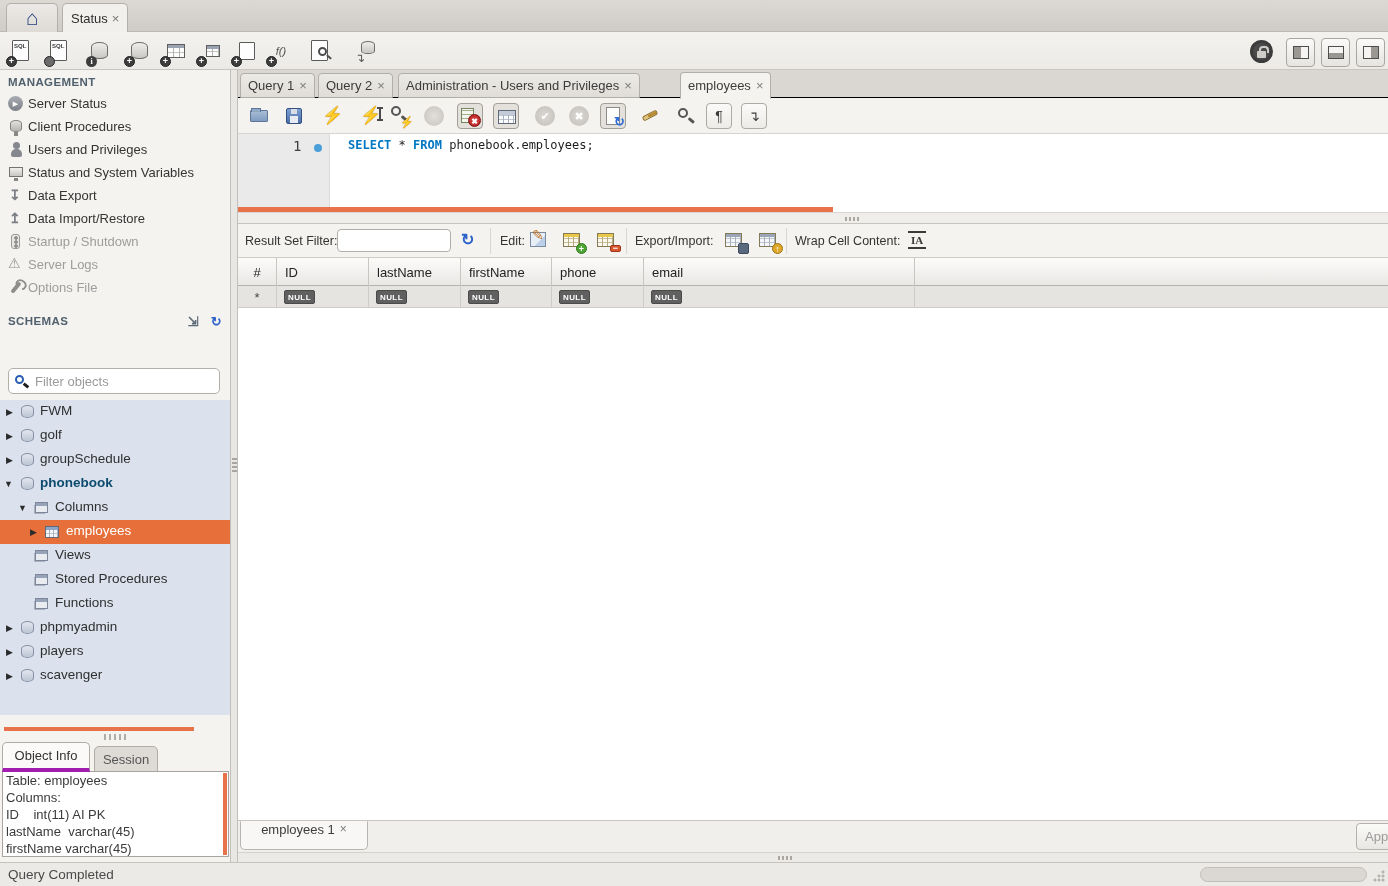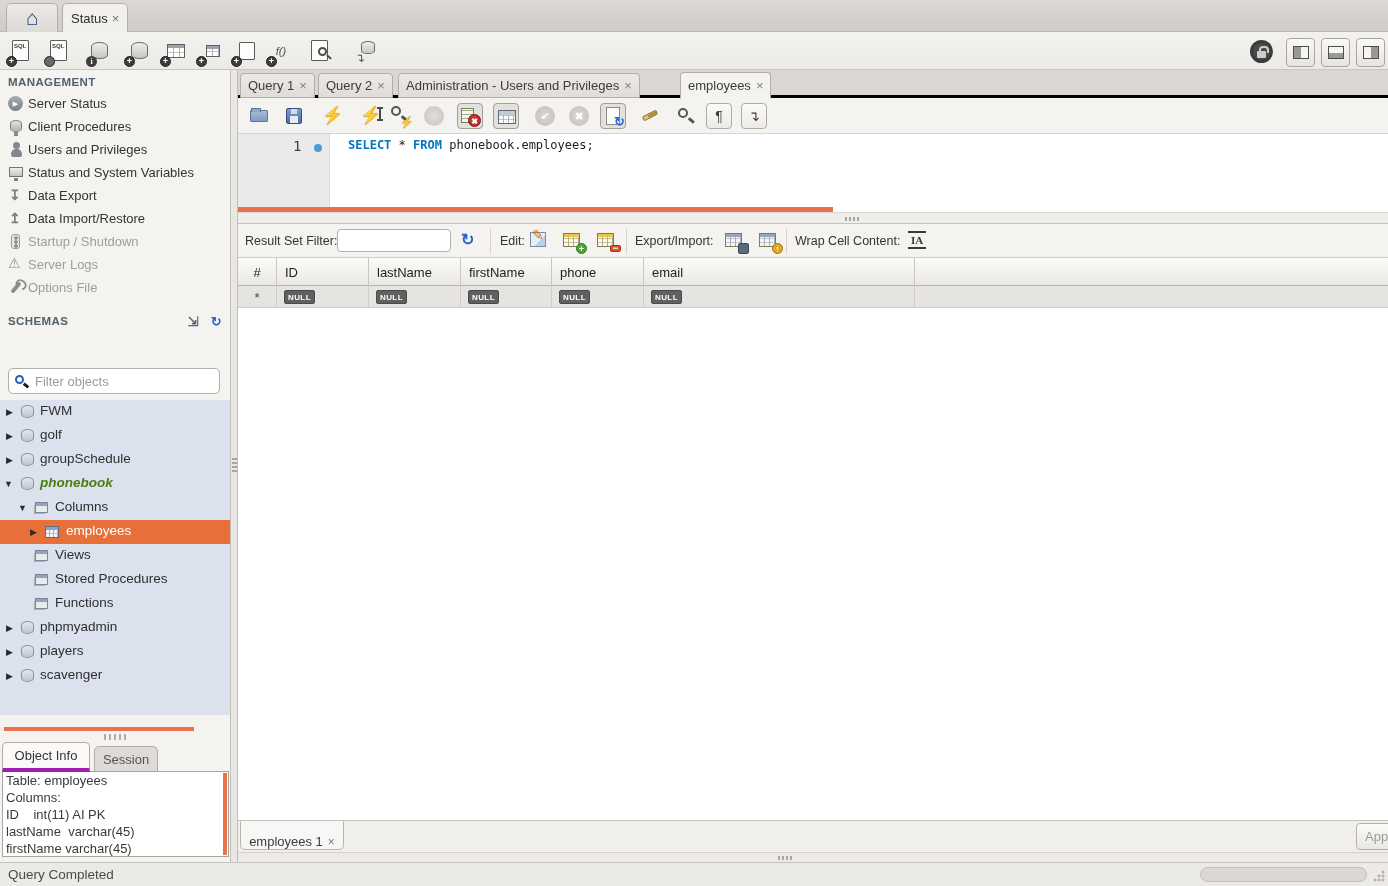--- a/index.html
+++ b/index.html
@@ -73,21 +73,21 @@
   .filter-box .mag::after { content:""; position:absolute; left:6px; top:7px; width:6px; height:3px; background:#1d1d1d; transform:rotate(40deg); }
   .filter-box input { position:absolute; left:26px; top:2px; width:180px; height:20px; border:none; outline:none; font-size:13px; color:#444; background:rgba(0,0,0,0); font-family:"Liberation Sans",sans-serif; }
   .filter-box input::placeholder { color:#9b9b9b; }
 
   .tree { position:absolute; left:0; top:330px; width:230px; height:315px; background:#dbe2ee; }
   .trow { position:relative; height:24px; display:flex; align-items:center; font-size:13.5px; color:#2f2f2f; }
   .trow .arrow { position:absolute; font-size:9px; color:#2b2b2b; top:7px; }
   .trow .lbl { position:absolute; top:3px; }
   .trow.sel { background:#e7703a; }
   .trow.sel .lbl { color:#fff; }
-  .trow.bold .lbl { font-weight:bold; color:#4d7c0f;font-style:italic; }
+  .trow.bold .lbl { font-weight:bold; color:#0c4a6e; }
   .db-ic { position:absolute; width:13px; height:13px; top:5px; background:linear-gradient(#e4e8ef,#bcc5d4); border:1px solid #8791a3; border-radius:50%/30%; }
   .schfold { position:absolute; width:13px; height:11px; top:6px; border:1px solid #7e8799; background:linear-gradient(#97a3b8 0 3px, #e8ebf0 3px); box-shadow:-2px 2px 0 -1px #aab2c0; }
   .tbl-ic { position:absolute; width:14px; height:12px; top:6px; border:1px solid #5f6a7d; background:
      linear-gradient(#8fa3c6 0 3px, rgba(0,0,0,0) 3px),
      repeating-linear-gradient(90deg, rgba(0,0,0,0) 0 3px, #aab2bf 3px 4px),
      repeating-linear-gradient(0deg, rgba(0,0,0,0) 0 3px, #c3c9d2 3px 4px), #f2f4f7; }
 
   .side-orange { position:absolute; left:4px; top:657px; width:190px; height:4px; background:#e8724a; }
   .side-grip { position:absolute; left:104px; top:664px; width:22px; height:6px; background:repeating-linear-gradient(90deg,#b0ada8 0 2px, rgba(0,0,0,0) 2px 5px); }
   .oi-tabs { position:absolute; left:2px; top:672px; height:30px; }
@@ -98,21 +98,21 @@
   .oi-line { font-size:13px; color:#3a3a3a; line-height:17px; padding-left:3px; white-space:pre; }
   .oi-scroll { position:absolute; right:1px; top:1px; width:4px; height:82px; background:#e8724a; }
 
   
   .v-split { position:absolute; left:230px; top:70px; width:8px; height:792px; background:#e9e7e3; border-left:1px solid #c2bfba; border-right:1px solid #c2bfba; }
   .v-grip { position:absolute; left:1px; top:388px; width:5px; height:14px; background:repeating-linear-gradient(#a8a5a0 0 2px, rgba(0,0,0,0) 2px 4px); }
 
   
   .main { position:absolute; left:238px; top:70px; width:1150px; height:792px; background:#fff; }
 
-  .qtabs { position:absolute; left:0; top:0; width:1150px; height:28px; background:#dad7d2; border-bottom:3px solid #000000; }
+  .qtabs { position:absolute; left:0; top:0; width:1150px; height:28px; background:#dad7d2; border-bottom:1px solid #000000; }
   .qtab { position:absolute; top:3px; height:25px; background:linear-gradient(#eceae6,#e0ddd8); border:1px solid #b2afaa; border-radius:4px 4px 0 0; display:flex; align-items:center; padding:0 7px; font-size:13px; color:#3c3c3c; }
   .qtab .close { color:#7d7d7d; font-size:13px; margin-left:5px; }
   .qtab.active { top:2px; height:27px; background:#f5f3f0; border-bottom:1px solid #f5f3f0; z-index:2; }
 
   .etb { position:absolute; left:0; top:28px; width:1150px; height:36px; background:#f5f3f0; border-bottom:1px solid #d7d4cf; }
   .etb-ic { position:absolute; top:5px; width:26px; height:26px; }
   .etb-ic.pressed { border:1px solid #a29f99; background:#e4e1dc; border-radius:4px; }
   .etb-ic.boxbtn { border:1px solid #aeaba5; background:linear-gradient(#fbfaf9,#ecebe7); border-radius:4px; }
   .folder-blue { position:absolute; left:4px; top:7px; width:18px; height:12px; background:linear-gradient(#a9bdd6,#7f9cc0); border:1px solid #5d7697; border-radius:1px; }
   .folder-blue::before { content:""; position:absolute; left:0; top:-3px; width:8px; height:3px; background:#8fa8c4; border:1px solid #5d7697; border-bottom:none; }
@@ -171,21 +171,21 @@
   .wrapcell { position:absolute; left:2px; top:1px; width:18px; height:18px; border-top:2px solid #3a3a3a; border-bottom:2px solid #3a3a3a; font-size:11px; font-weight:bold; color:#3a3a3a; text-align:center; line-height:14px; font-family:"Liberation Serif",serif; }
 
   .grid-hdr { position:absolute; left:0; top:188px; width:1150px; height:28px; background:linear-gradient(#fbfbfa,#eae8e5); border-bottom:1px solid #b5b2ad; display:flex; }
   .gh-cell { height:28px; border-right:1px solid #c9c6c1; font-size:13px; color:#222; display:flex; align-items:center; padding-left:8px; }
   .gh-cell.center { justify-content:center; padding-left:0; }
   .grid-row { position:absolute; left:0; top:216px; width:1150px; height:22px; background:#e6e4e1; border-bottom:1px solid #cfccc7; display:flex; }
   .gr-cell { height:22px; border-right:1px solid #cfccc7; display:flex; align-items:center; padding-left:7px; font-size:13px; color:#444; }
   .null-badge { background:#606060; color:#fff; font-size:8px; font-weight:bold; padding:1.5px 3px; border-radius:2px; letter-spacing:0.4px; border:1px solid #4a4a4a; }
 
   .rs-bottom { position:absolute; left:0; top:750px; width:1150px; height:32px; background:#f1efec; border-top:1px solid #c8c5c0; }
-  .rs-tab { position:absolute; left:2px; top:0px; width:104px; height:29px; background:#f8f7f5; border:1px solid #b8b5b0; border-top:1px solid #f8f7f5; border-radius:0 0 5px 5px; display:flex; align-items:flex-end; justify-content:center; font-size:13px; color:#3c3c3c; }
+  .rs-tab { position:absolute; left:2px; top:0px; width:128px; height:29px; background:#f8f7f5; border:1px solid #b8b5b0; border-top:1px solid #f8f7f5; border-radius:0 0 5px 5px; display:flex; align-items:flex-start; justify-content:center; font-size:13px; color:#3c3c3c; }
   .rs-tab .close { color:#7d7d7d; margin-left:5px; font-size:12px; }
   .apply-btn { position:absolute; left:1118px; top:2px; width:52px; height:27px; border:1px solid #b5b2ad; border-radius:4px; background:linear-gradient(#fafaf8,#e9e7e3); font-size:13px; color:#9b9b9b; text-align:left; padding-left:8px; line-height:25px; }
   .bottom-div { position:absolute; left:0; top:782px; width:1150px; height:10px; background:#eceae6; border-top:1px solid #d5d2cd; }
   .bd-grip { position:absolute; left:540px; top:3px; width:14px; height:4px; background:repeating-linear-gradient(90deg,#aaa7a2 0 2px, rgba(0,0,0,0) 2px 4px); }
 
   
   .statusbar { position:absolute; left:0; top:862px; width:1388px; height:24px; background:#eceae7; border-top:1px solid #c6c3be; }
   .status-text { position:absolute; left:8px; top:4px; font-size:13.5px; color:#4a4a4a; }
   .hthumb { position:absolute; left:1200px; top:4px; width:167px; height:15px; background:#dbd8d4; border:1px solid #c2bfba; border-radius:8px; }
   .grip-corner { position:absolute; right:2px; top:6px; width:14px; height:14px; background:

